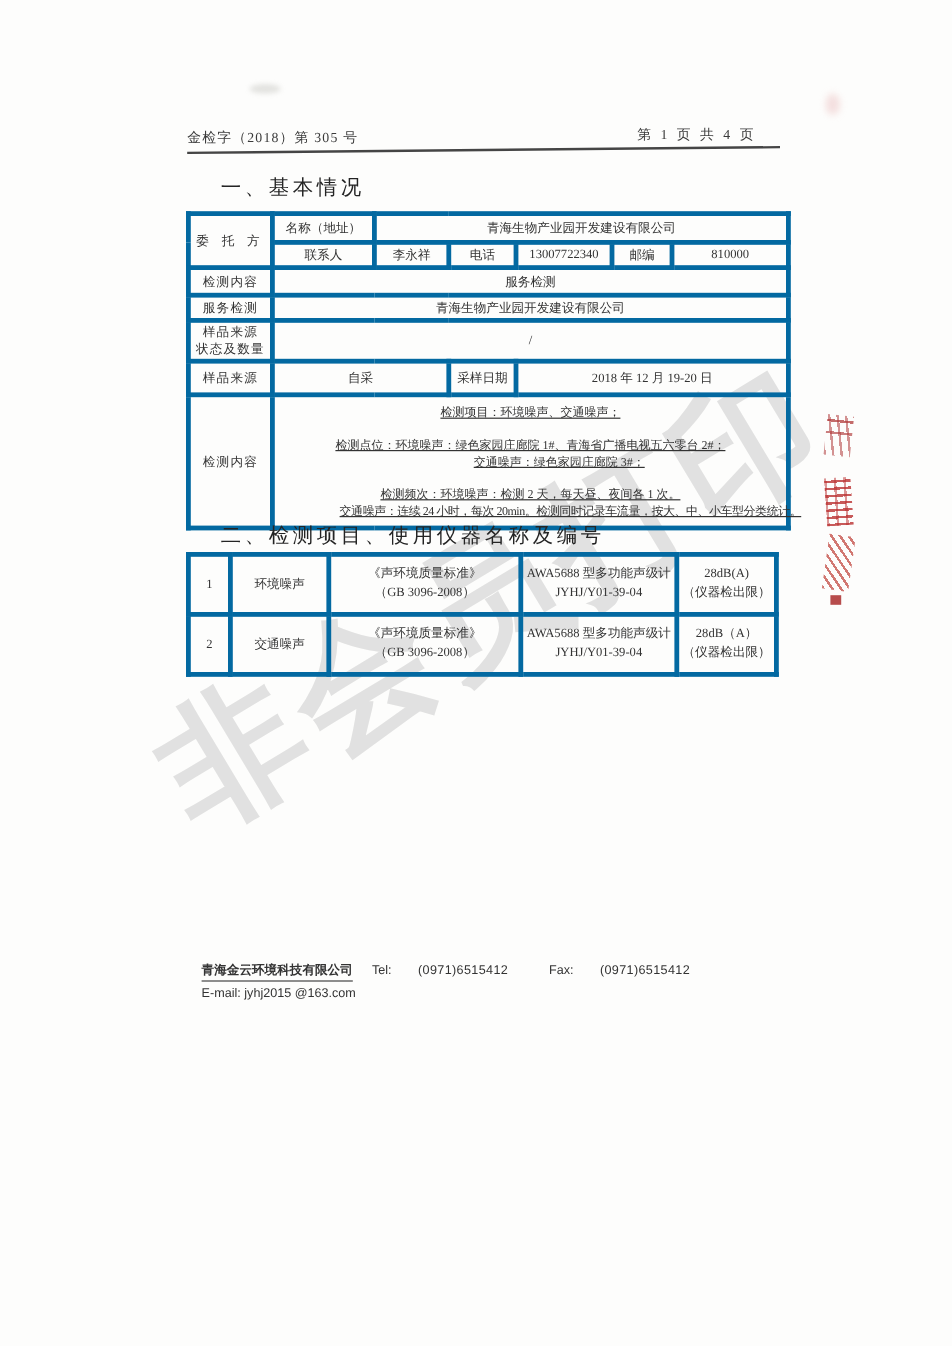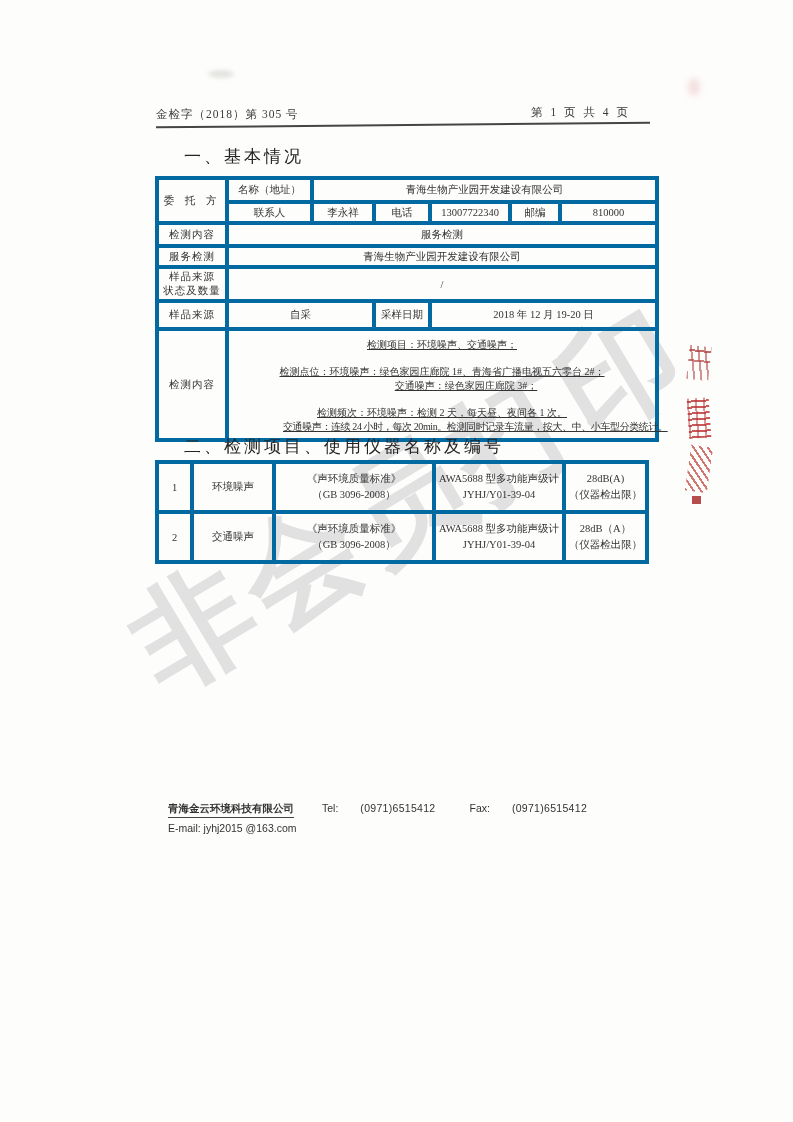--- a/index.html
+++ b/index.html
@@ -57,21 +57,21 @@
   .two-line { line-height: 16px; }
 
   
   .footer {
     position: absolute; left: 168px; top: 802px;
     font-family: "Liberation Sans", "DejaVu Sans", sans-serif;
     font-size: 10.5px; color: #333;
   }
   .footer-line1 { display: flex; align-items: baseline; gap: 12px; }
   .footer-company { border-bottom: 1px solid #444; padding-bottom: 1px; font-weight: 600; }
-  .footer-tel-label { margin-left: 16px; }
+  .footer-tel-label { margin-left: 4px; }
   .footer-num { margin-left: 10px; letter-spacing: 0.3px; }
   .footer-fax-label { margin-left: 22px; }
   .footer-line2 { margin-top: 4px; }
 
   
   .watermark {
     position: absolute; left: 60px; top: 420px; width: 700px;
     font-family: "Liberation Sans", "DejaVu Sans", sans-serif;
     font-size: 118px; font-weight: 700; letter-spacing: 6px;
     color: rgba(168,168,168,0.32);

